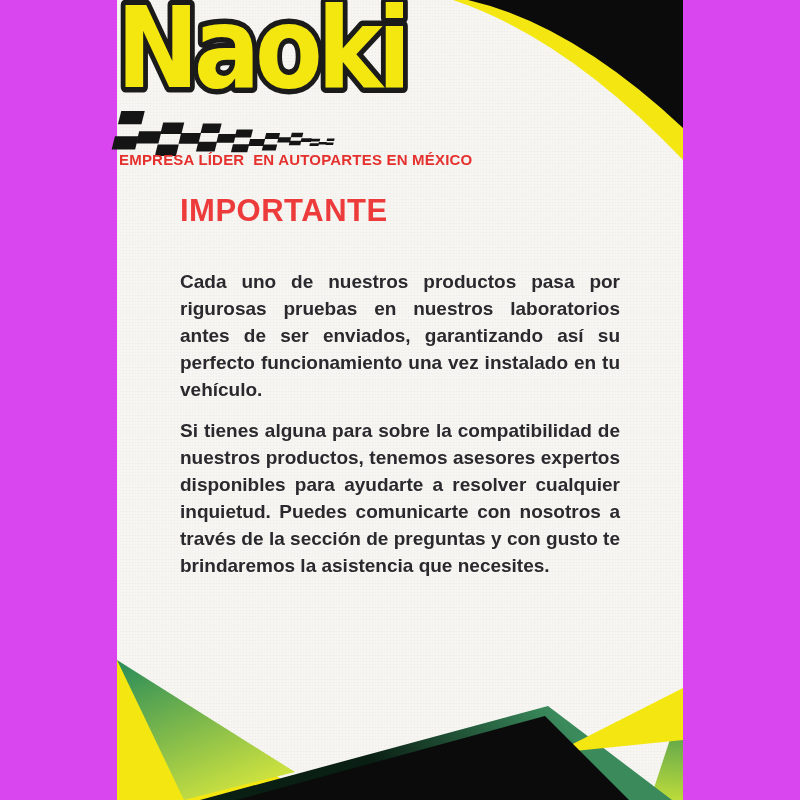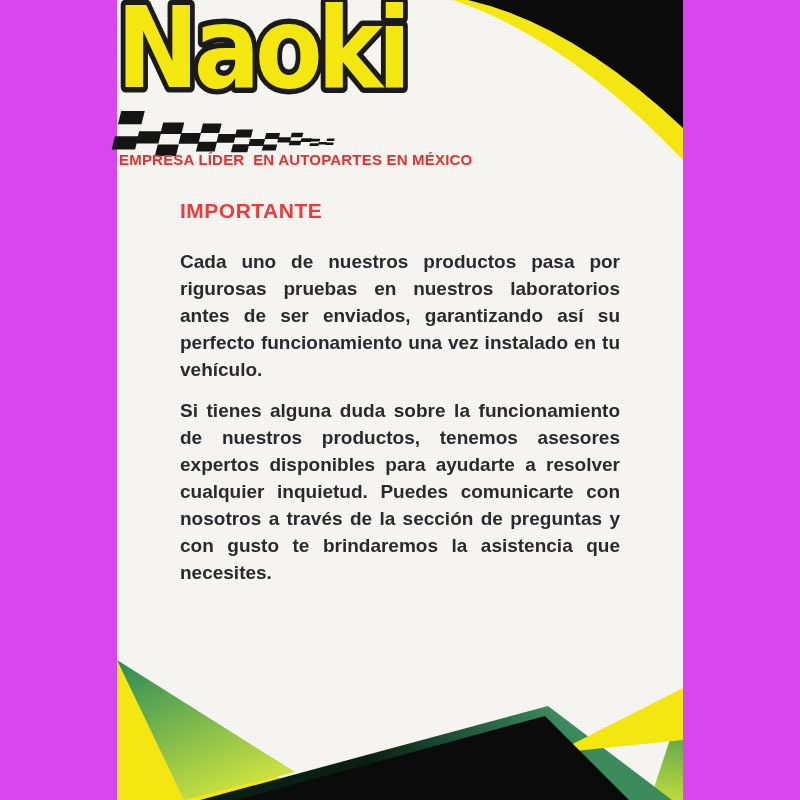--- a/index.html
+++ b/index.html
@@ -12,21 +12,21 @@
                          repeating-linear-gradient(90deg,rgba(0,0,0,.013) 0 1px,transparent 1px 3px);}
   .decor{position:absolute;inset:0;width:566px;height:800px;pointer-events:none;}
   .logo-svg{position:absolute;left:-4px;top:0;overflow:visible;}
   .logo-svg text{font-family:"DejaVu Sans",sans-serif;font-weight:bold;letter-spacing:-6px;}
   .logo-sub{position:absolute;left:2px;top:96px;font-size:22px;font-weight:700;
         letter-spacing:4px;color:#3a383d;font-family:"Liberation Sans",sans-serif;}
   .flag-svg{position:absolute;left:-8px;top:112px;overflow:visible;}
   .tagline{position:absolute;left:2px;top:151px;font-size:15px;font-weight:700;
         letter-spacing:.2px;color:var(--tagline-red,#e5312e);white-space:pre;}
   .content{position:absolute;left:63px;top:194px;width:440px;}
-  .content h1{margin:0 0 20px 0;font-size:21px;line-height:34px;font-weight:700;
+  .content h1{margin:0 0 40px 0;font-size:31px;line-height:34px;font-weight:700;
         letter-spacing:.5px;color:var(--heading-red,#ed3b3c);}
   .content p{margin:6px 0 14px 0;font-size:19px;line-height:27px;font-weight:700;
         color:var(--body-text,#2a292e);text-align:justify;}
   .content p span{color:inherit;}
   .hl{color:var(--highlight-red,#f0504c);}
 </style>
 </head>
 <body>
 
 <div class="page">
@@ -91,17 +91,17 @@
           <rect x="212.8" y="26.6" width="7.5" height="2.5" fill="#151515"></rect>
           <rect x="212.8" y="30.6" width="7.5" height="2.5" fill="#151515"></rect>
         </g>
     </svg>
 
     <div class="tagline">EMPRESA LÍDER  EN AUTOPARTES EN MÉXICO</div>
 
     <div class="content">
       <h1>IMPORTANTE</h1>
       <p>Cada uno de nuestros productos pasa por rigurosas pruebas en nuestros laboratorios antes de ser enviados, garantizando así su perfecto funcionamiento una vez instalado en tu vehículo.</p>
-      <p><span>Si tienes alguna duda sobre la funcionamiento de nuestros productos, </span><span class="hl">tenemos asesores expertos disponibles para ayudarte a resolver cualquier inquietud</span><span>. Puedes comunicarte con nosotros a través de la sección de preguntas y con gusto te brindaremos la asistencia que necesites.</span></p>
+      <p><span>Si tienes alguna para sobre la compatibilidad de nuestros productos, </span><span class="hl">tenemos asesores expertos disponibles para ayudarte a resolver cualquier inquietud</span><span>. Puedes comunicarte con nosotros a través de la sección de preguntas y con gusto te brindaremos la asistencia que necesites.</span></p>
     </div>
 
   </div>
 </div>
 
 </body></html>

